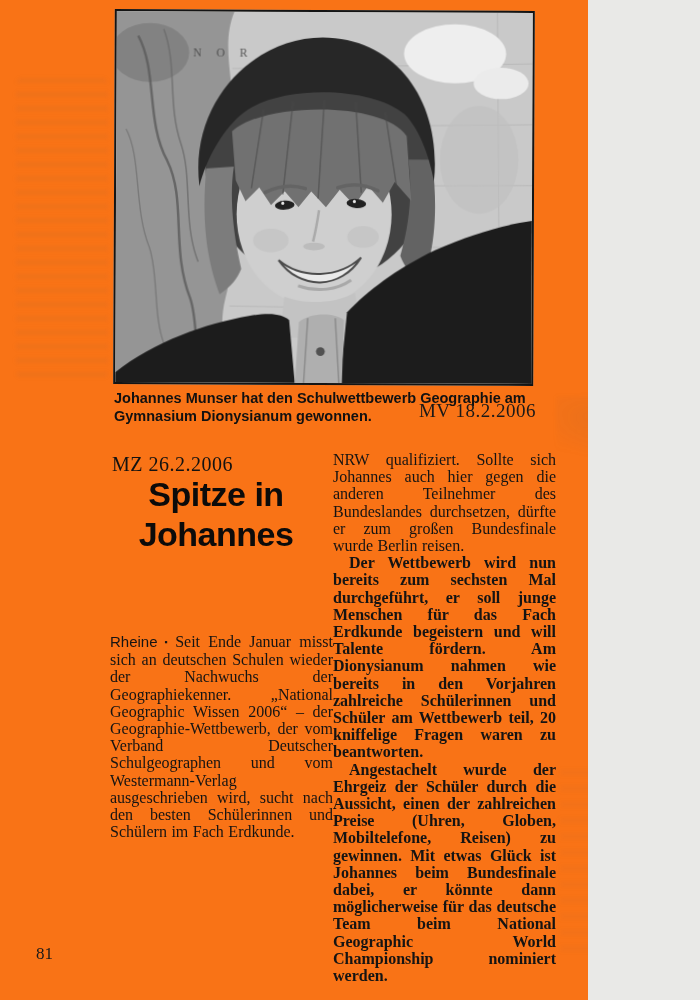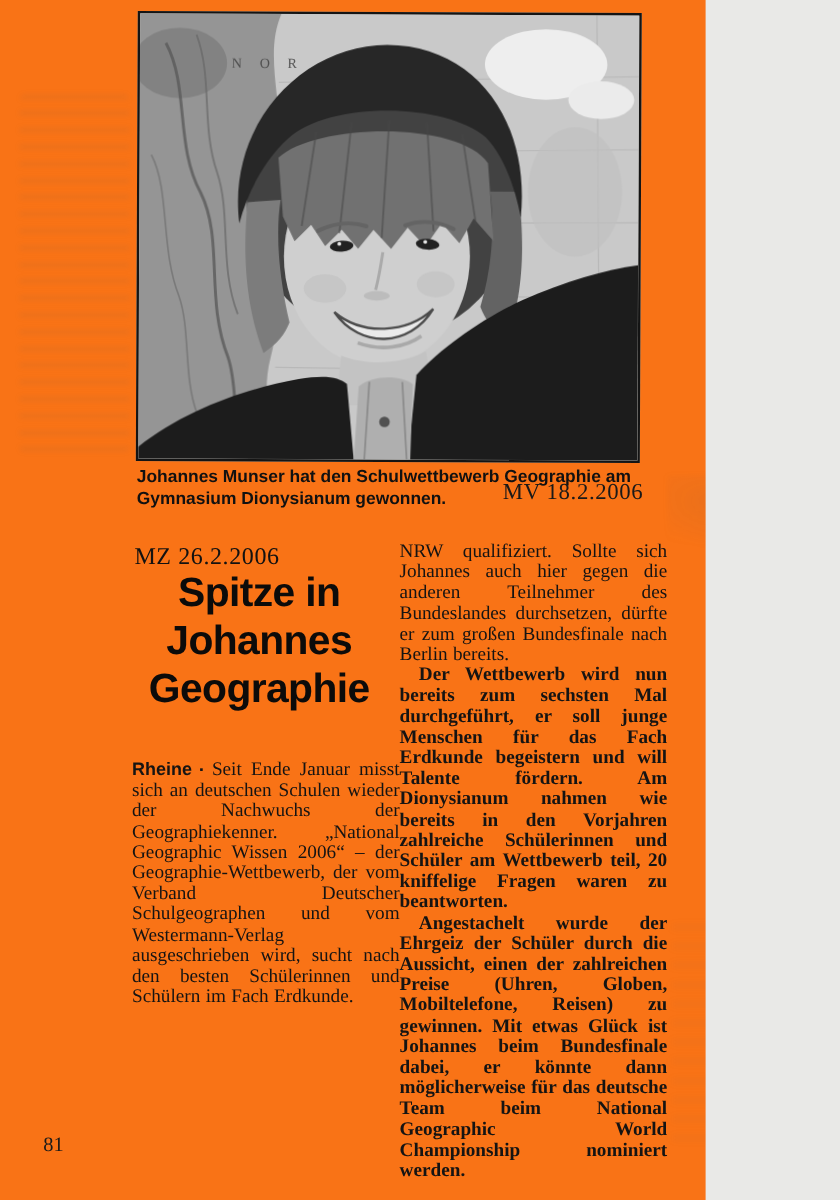--- a/index.html
+++ b/index.html
@@ -74,21 +74,21 @@
   .col{
     position:absolute;width:223px;
     font-size:16px;line-height:17.2px;
     text-align:justify;color:#151413;
     hyphens:auto;-webkit-hyphens:auto;word-spacing:.5px;
   }
   .col-left{left:110px;top:633px;}
   .col-right{left:333px;top:451px;}
   .para{margin:0;}
   .para.indent{text-indent:16px;font-weight:bold;}
-  .lead{font-family:"Liberation Sans", sans-serif;font-weight:bold;font-size:15px;}
+  .lead{font-family:"Liberation Sans", sans-serif;font-weight:normal;font-size:15px;}
   .bullet{font-size:9px;vertical-align:2px;padding:0 4px 0 3px;}
 
   .folio{
     position:absolute;left:36px;top:944px;
     font-size:17px;color:#1b1a19;
   }
 </style>
 </head>
 <body>
 
@@ -174,29 +174,28 @@
     <span class="cap-line">Johannes Munser hat den Schulwettbewerb Geographie am</span>
     <span class="cap-line">Gymnasium Dionysianum gewonnen.</span>
     <span class="credit">MV 18.2.2006</span>
   </div>
 
   <div class="dateline">MZ 26.2.2006</div>
 
   <h1 class="headline">
     <span class="hl">Spitze in</span>
     <span class="hl">Johannes</span>
-    <span class="hl">Geographie</span>
   </h1>
 
 
   <div class="col col-left">
     <p class="para"><strong class="lead">Rheine</strong><span class="bullet">▪</span><span>Seit Ende Januar misst sich an deutschen Schulen wieder der Nachwuchs der Geographiekenner. „National Geographic Wissen 2006“ – der Geographie-Wettbewerb, der vom Verband Deutscher Schulgeographen und vom Westermann-Verlag ausgeschrieben wird, sucht nach den besten Schülerinnen und Schülern im Fach Erdkunde.</span></p>
   </div>
 
   <div class="col col-right">
-    <p class="para">NRW qualifiziert. Sollte sich Johannes auch hier gegen die anderen Teilnehmer des Bundeslandes durchsetzen, dürfte er zum großen Bundesfinale nach Berlin bereits.</p>
+    <p class="para">NRW qualifiziert. Sollte sich Johannes auch hier gegen die anderen Teilnehmer des Bundeslandes durchsetzen, dürfte er zum großen Bundesfinale wurde Berlin reisen.</p>
     <p class="para indent">Der Wettbewerb wird nun bereits zum sechsten Mal durchgeführt, er soll junge Menschen für das Fach Erdkunde begeistern und will Talente fördern. Am Dionysianum nahmen wie bereits in den Vorjahren zahlreiche Schülerinnen und Schüler am Wettbewerb teil, 20 kniffelige Fragen waren zu beantworten.</p>
     <p class="para indent">Angestachelt wurde der Ehrgeiz der Schüler durch die Aussicht, einen der zahlreichen Preise (Uhren, Globen, Mobiltelefone, Reisen) zu gewinnen. Mit etwas Glück ist Johannes beim Bundesfinale dabei, er könnte dann möglicherweise für das deutsche Team beim National Geographic World Championship nominiert werden.</p>
   </div>
 
   <div class="folio">81</div>
 
 </div>
 
 </body></html>

